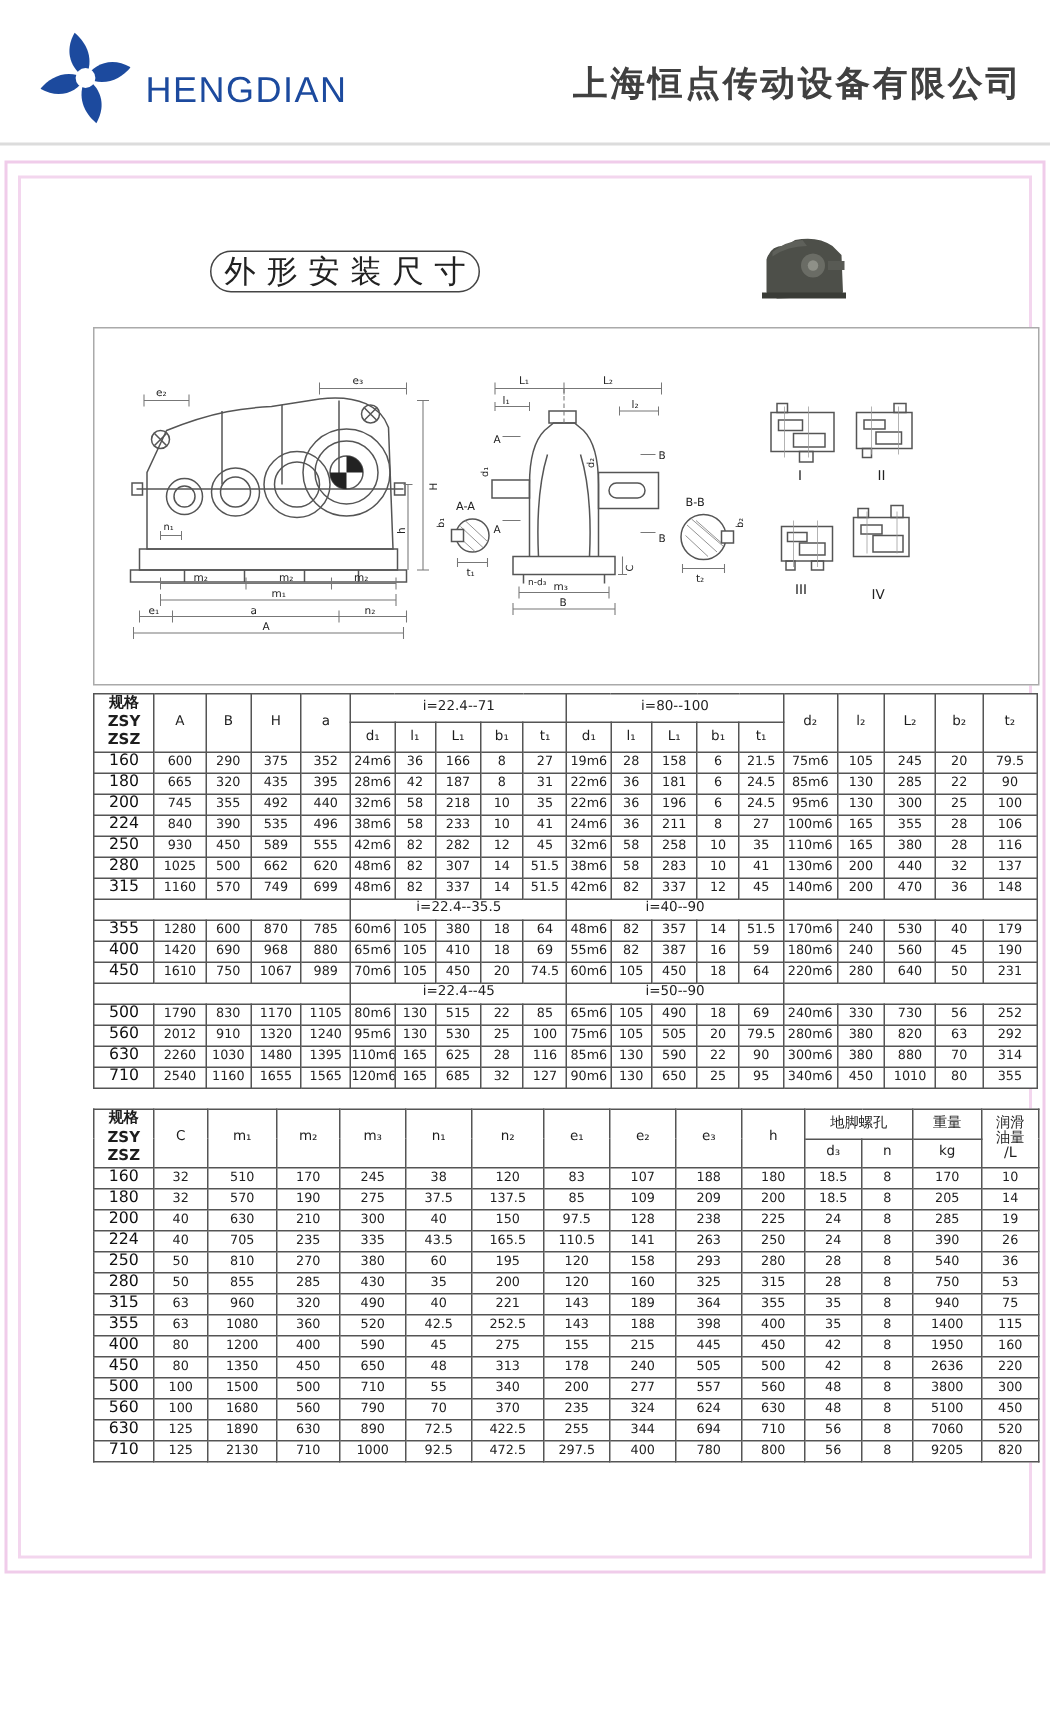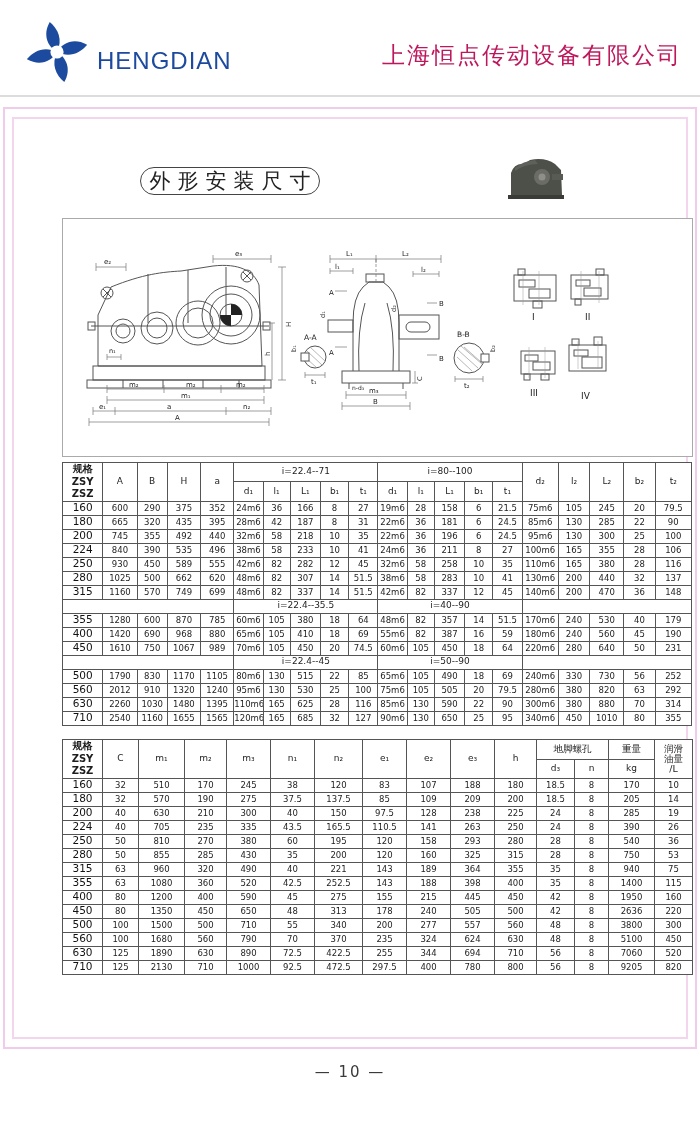--- a/index.html
+++ b/index.html
@@ -3,22 +3,22 @@
 <meta charset="utf-8">
 <style>
   html,body{margin:0;padding:0;background:#fff;}
   .page{position:relative;width:700px;height:1141px;background:#fff;overflow:hidden;
         font-family:"DejaVu Sans","Liberation Sans",sans-serif;color:#222;}
   
   .hdr{position:absolute;left:0;top:0;width:700px;height:76px;background:#fff;}
   .logo-icon{position:absolute;left:27px;top:20px;}
   .logo-text{position:absolute;left:97px;top:47px;color:#1c4a9e;font-size:24px;
              letter-spacing:1px;font-family:"Liberation Sans",sans-serif;}
-  .company{position:absolute;right:18px;top:40px;color:#be185d;font-size:23px;
-           font-weight:normal;letter-spacing:2px;}
+  .company{position:absolute;right:18px;top:40px;color:#404040;font-size:23px;
+           font-weight:bold;letter-spacing:2px;}
   .hdr-rule{position:absolute;left:0;top:95px;width:700px;height:0;
             border-top:2px solid #dcdcdc;}
   
   .frame-outer{position:absolute;left:3px;top:107px;width:690px;height:938px;
                border:2px solid #f0ccea;}
   .frame-inner{position:absolute;left:7px;top:8px;right:7px;bottom:8px;
                border:2px solid #f3d6ee;}
   
   .title-oval{position:absolute;left:140px;top:167px;width:178px;height:26px;
               border:1.5px solid #444;border-radius:15px;display:flex;
@@ -898,14 +898,13 @@
           <td>780</td>
           <td>800</td>
           <td>56</td>
           <td>8</td>
           <td>9205</td>
           <td>820</td>
         </tr>
       </tbody>
   </table>
 
-  <div class="footer">— 10 —</div>
 </div>
 
 </body></html>

